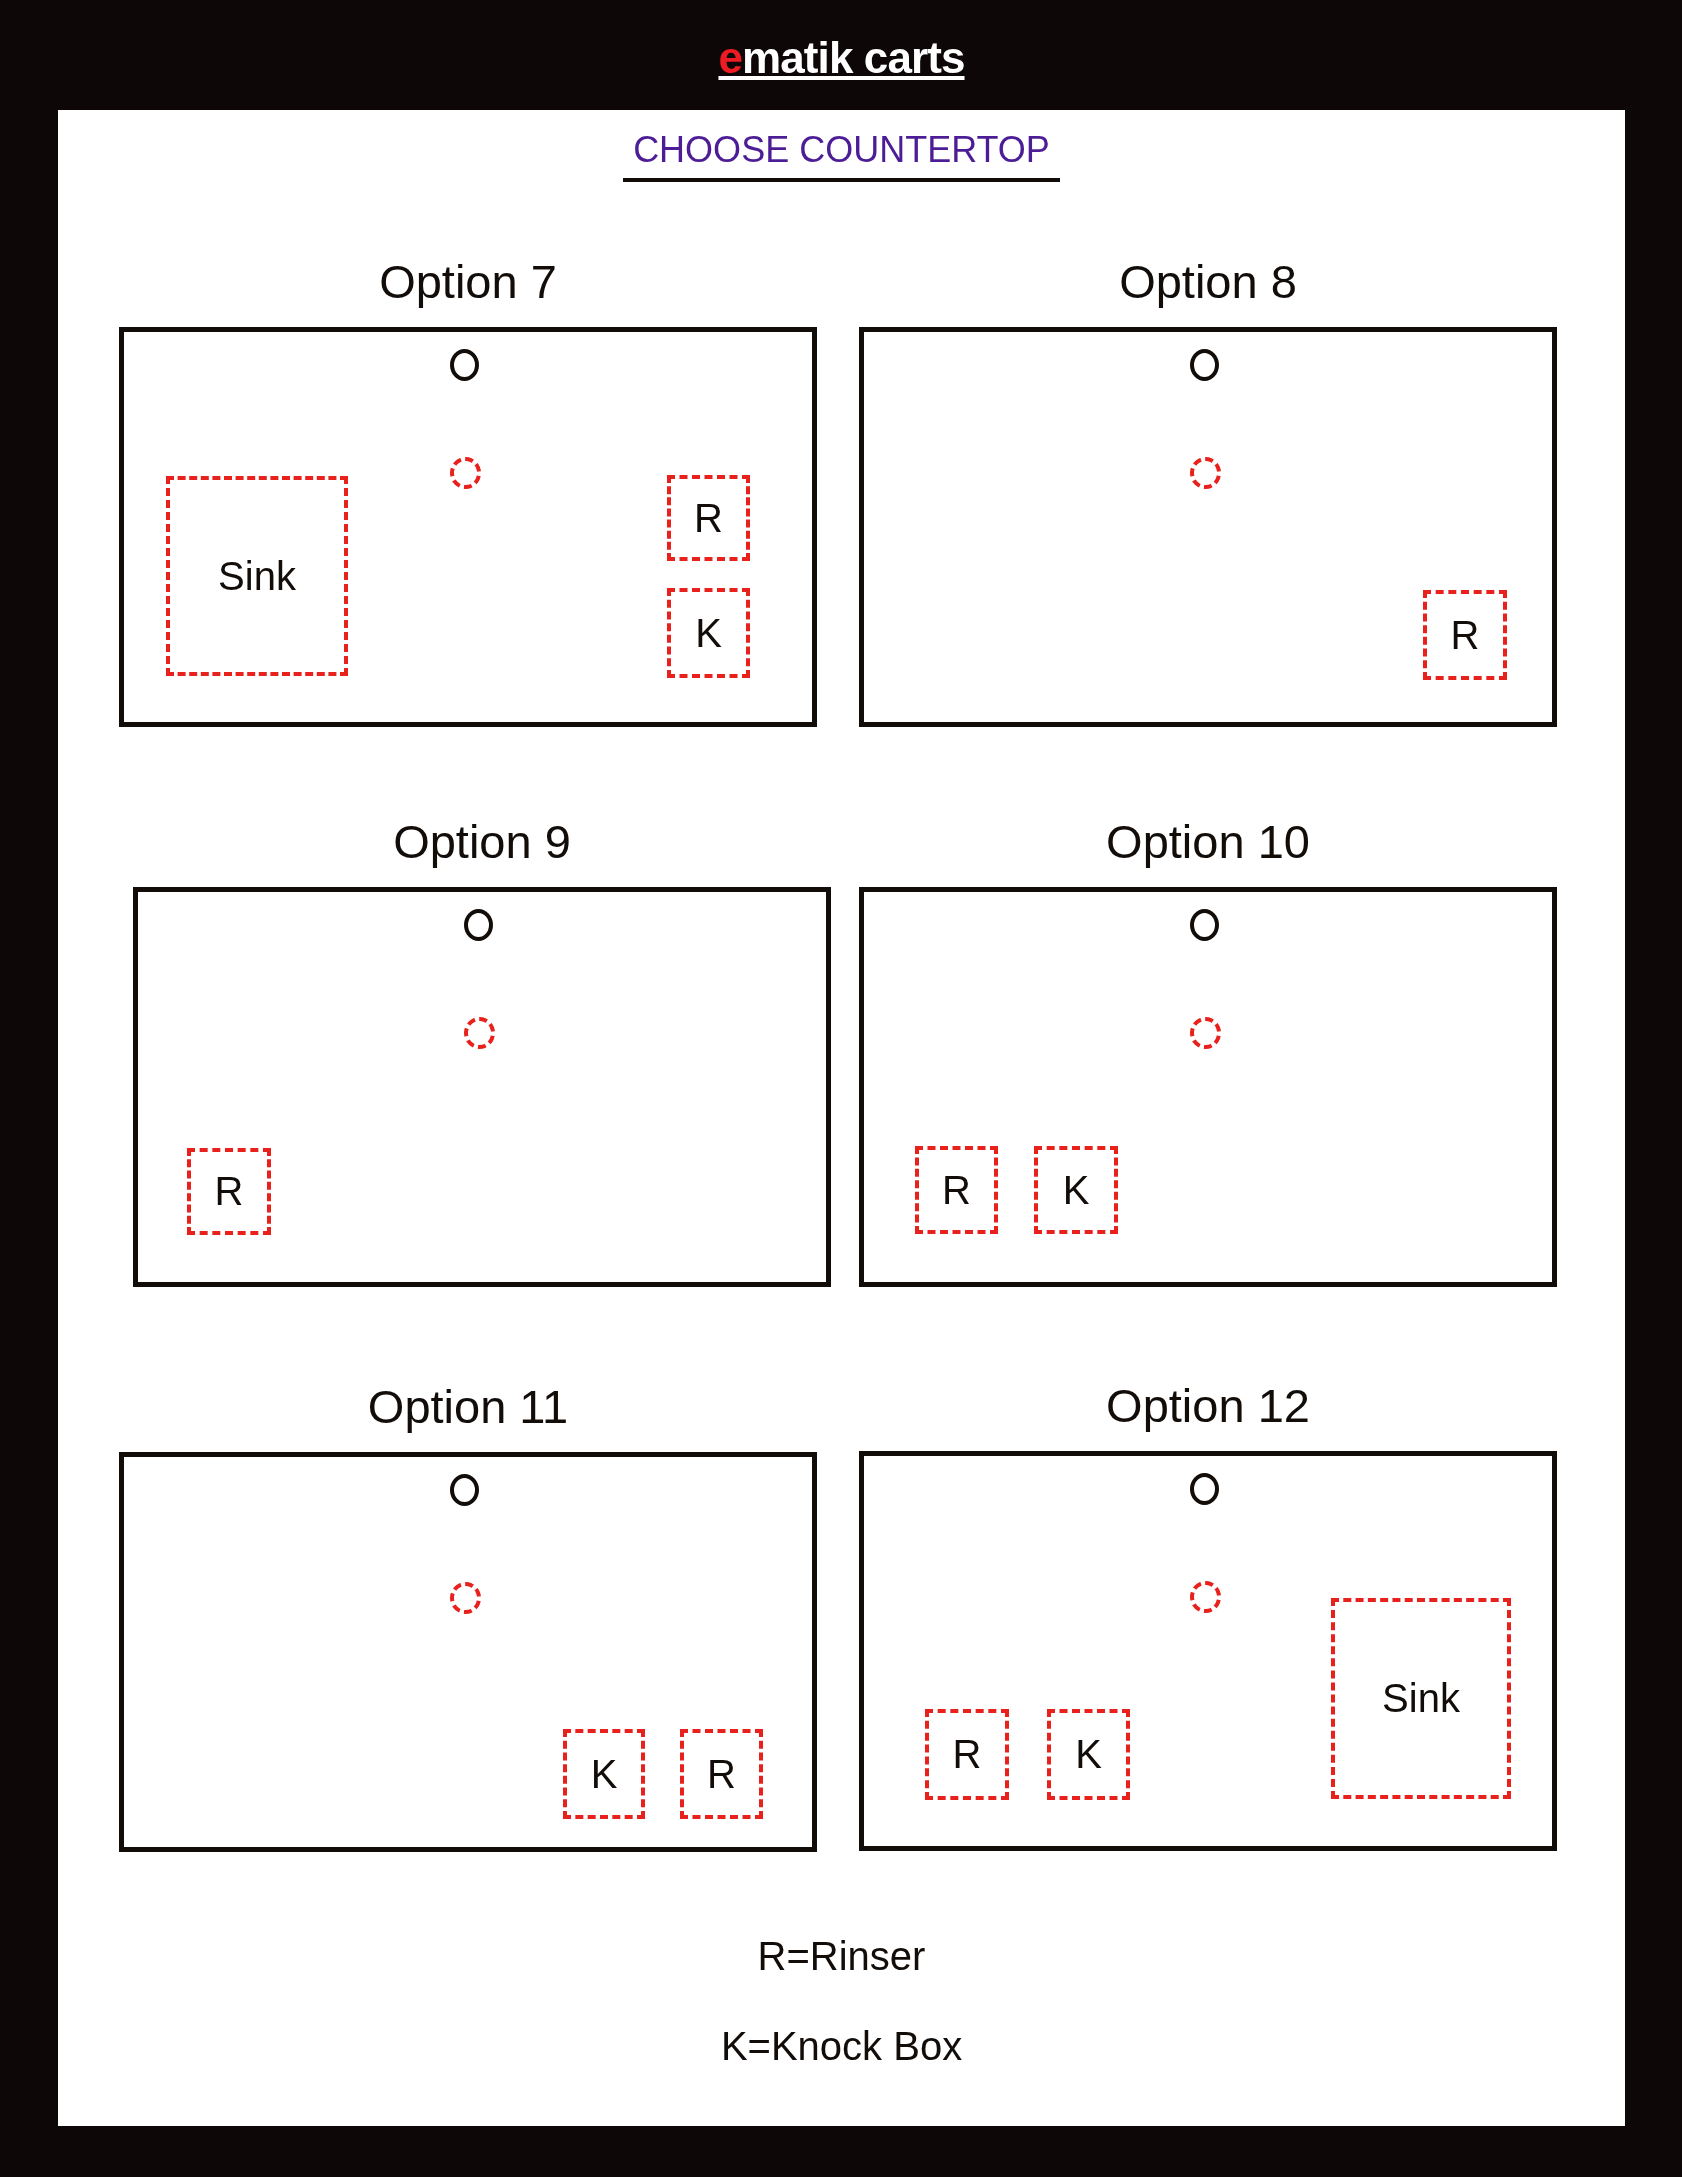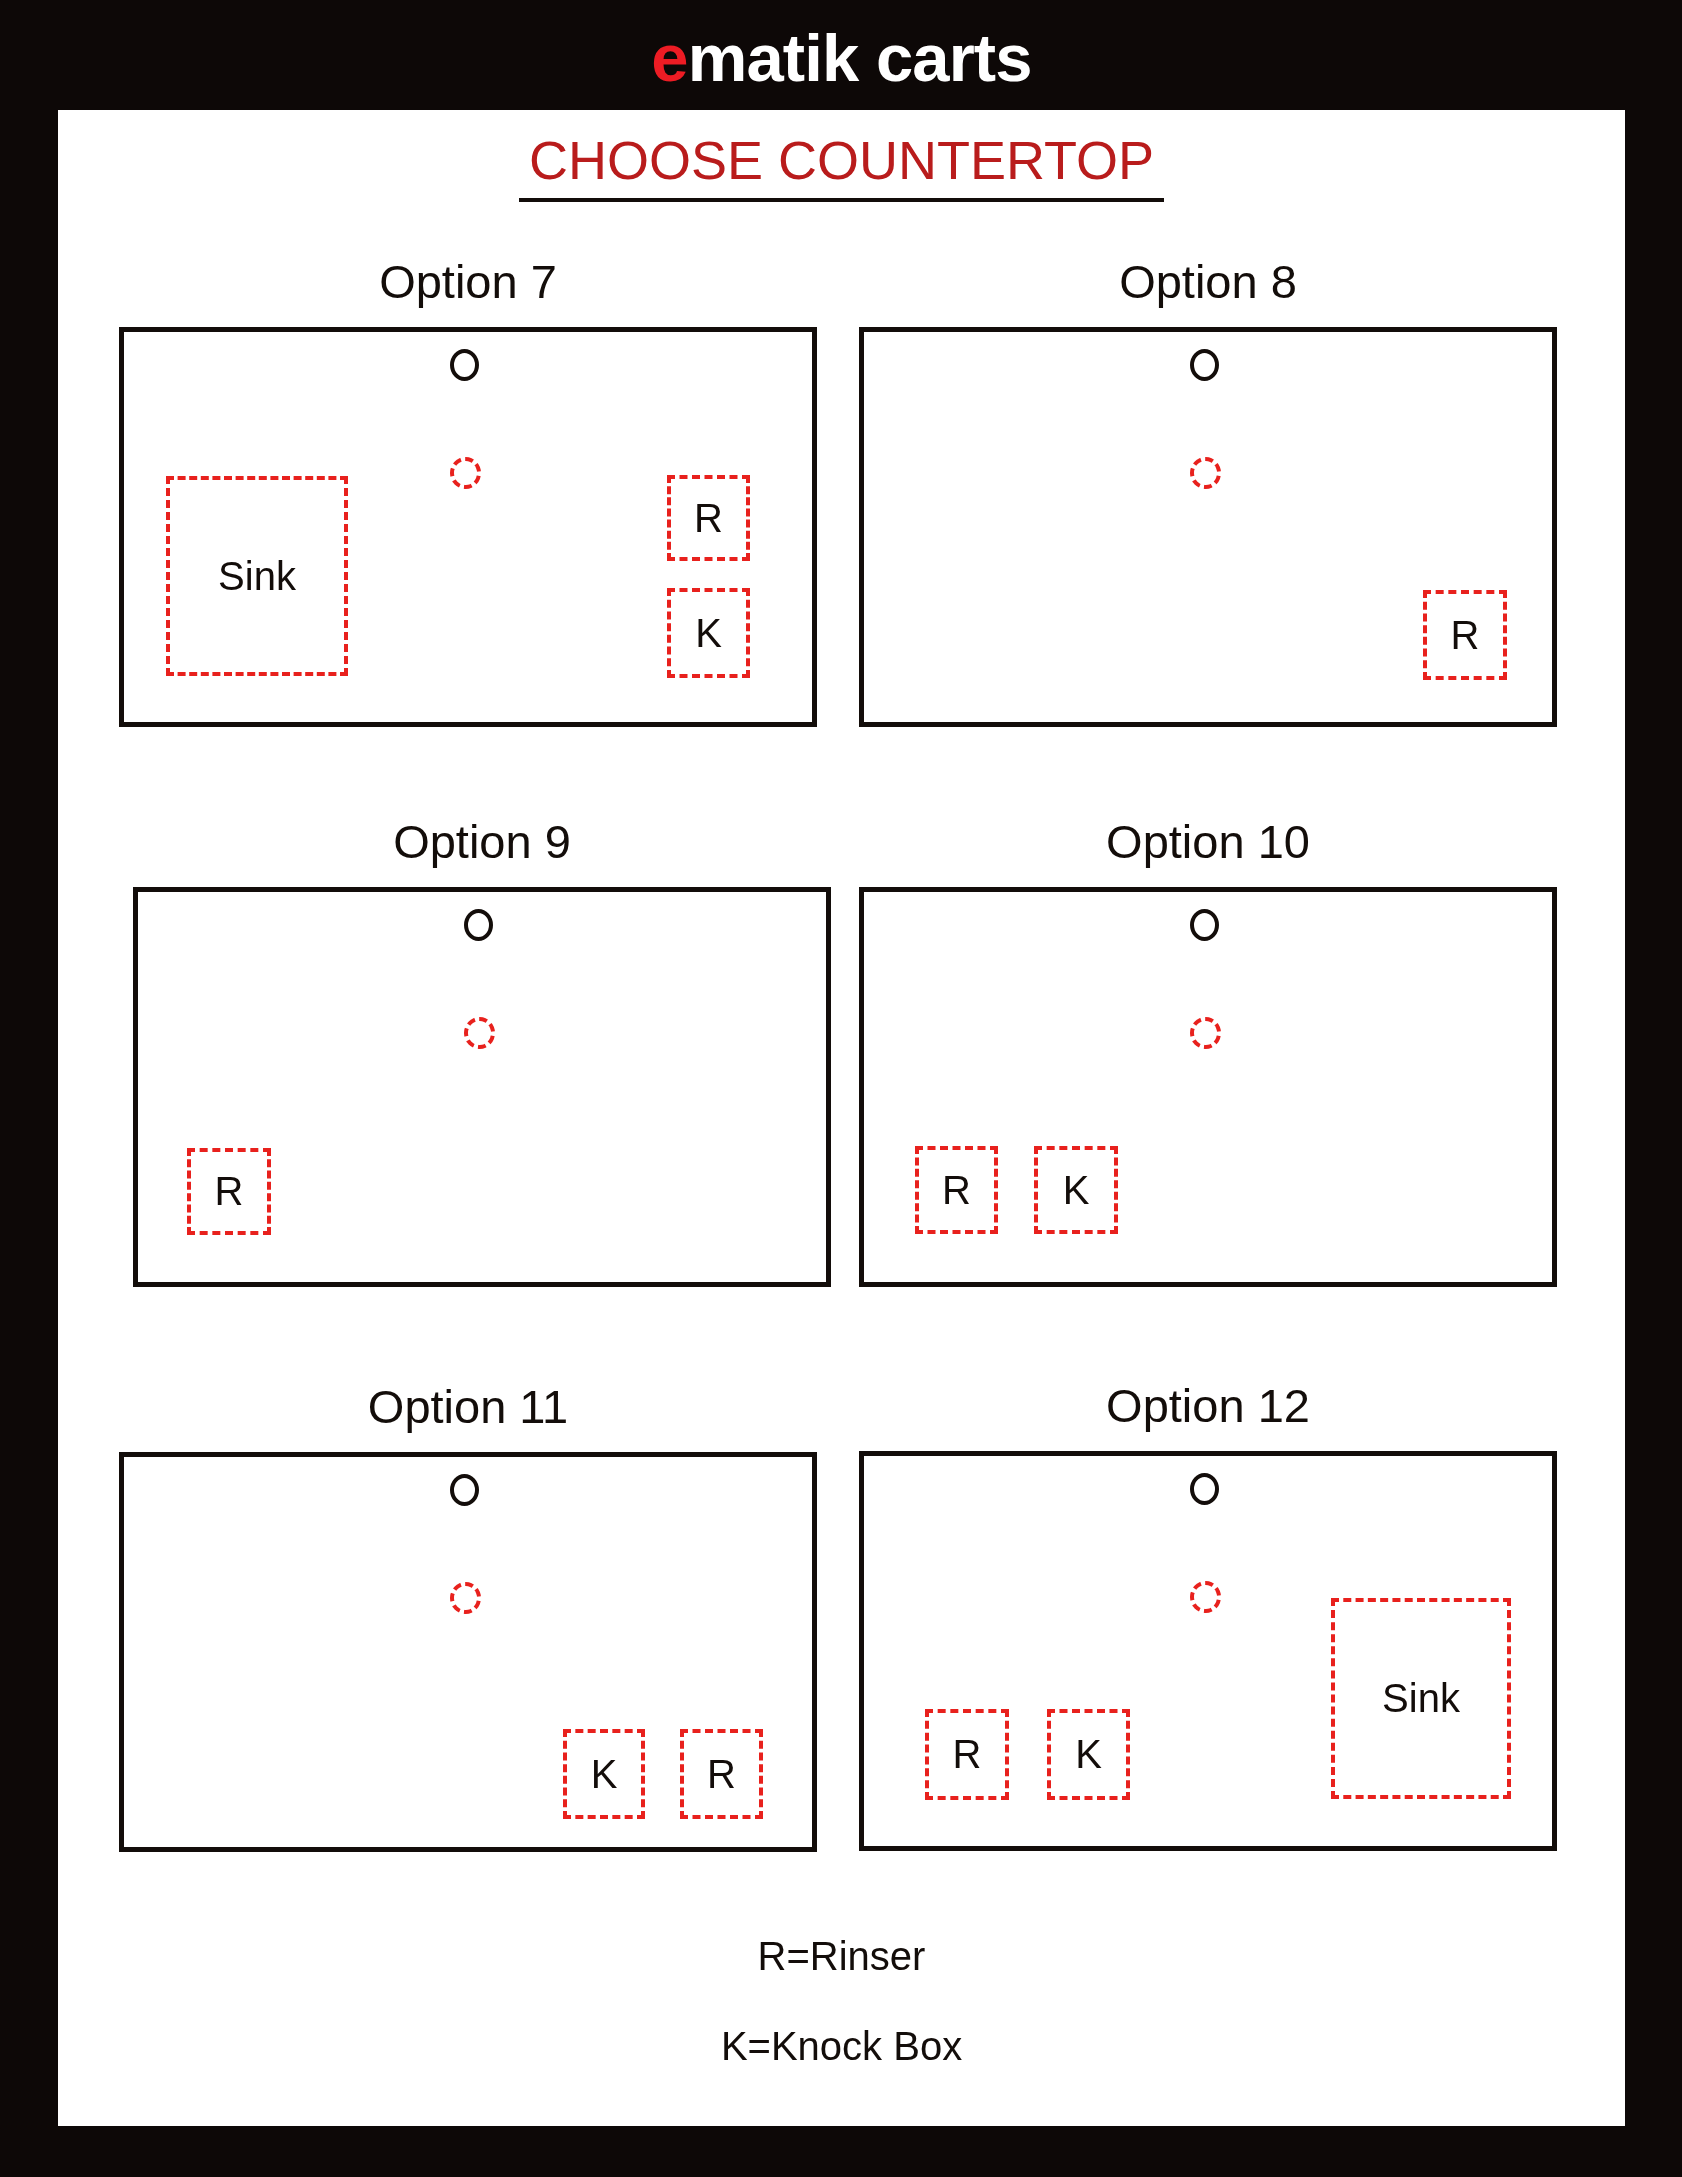--- a/index.html
+++ b/index.html
@@ -7,33 +7,34 @@
     width:1683px;height:2177px;position:relative;
     background:#0d0807;
     font-family:"Liberation Sans", sans-serif;
     overflow:hidden;
   }
   .brand-bar{
     position:absolute;left:0;top:0;width:1683px;height:110px;
     background:#0d0807;display:flex;align-items:center;justify-content:center;
   }
   .brand{
-    font-size:67px;font-weight:bold;letter-spacing:-0.9px;color:#ffffff;
+    font-size:44px;font-weight:bold;letter-spacing:-0.9px;color:#ffffff;
     padding-top:5.2px;
+    text-decoration:underline;
   }
   .brand .accent{color:#ed1c24;}
   .page{
     position:absolute;left:58px;top:110px;width:1567px;height:2016px;
     background:#ffffff;
   }
   .page-title-wrap{
     position:absolute;left:0;top:19px;width:100%;text-align:center;
   }
   .page-title{
-    display:inline-block;font-size:54px;color:#b91c1c;
+    display:inline-block;font-size:36px;color:#4c1d95;
     border-bottom:4.3px solid #130d0a;padding:0 10.4px 7px 10.4px;
   }
   .opt{
     position:absolute;width:698px;height:400px;
   }
   .opt-title{
     position:absolute;left:0;top:-76px;width:100%;height:61px;
     display:flex;align-items:center;justify-content:center;
     font-size:47px;color:#130d0a;white-space:nowrap;
   }

